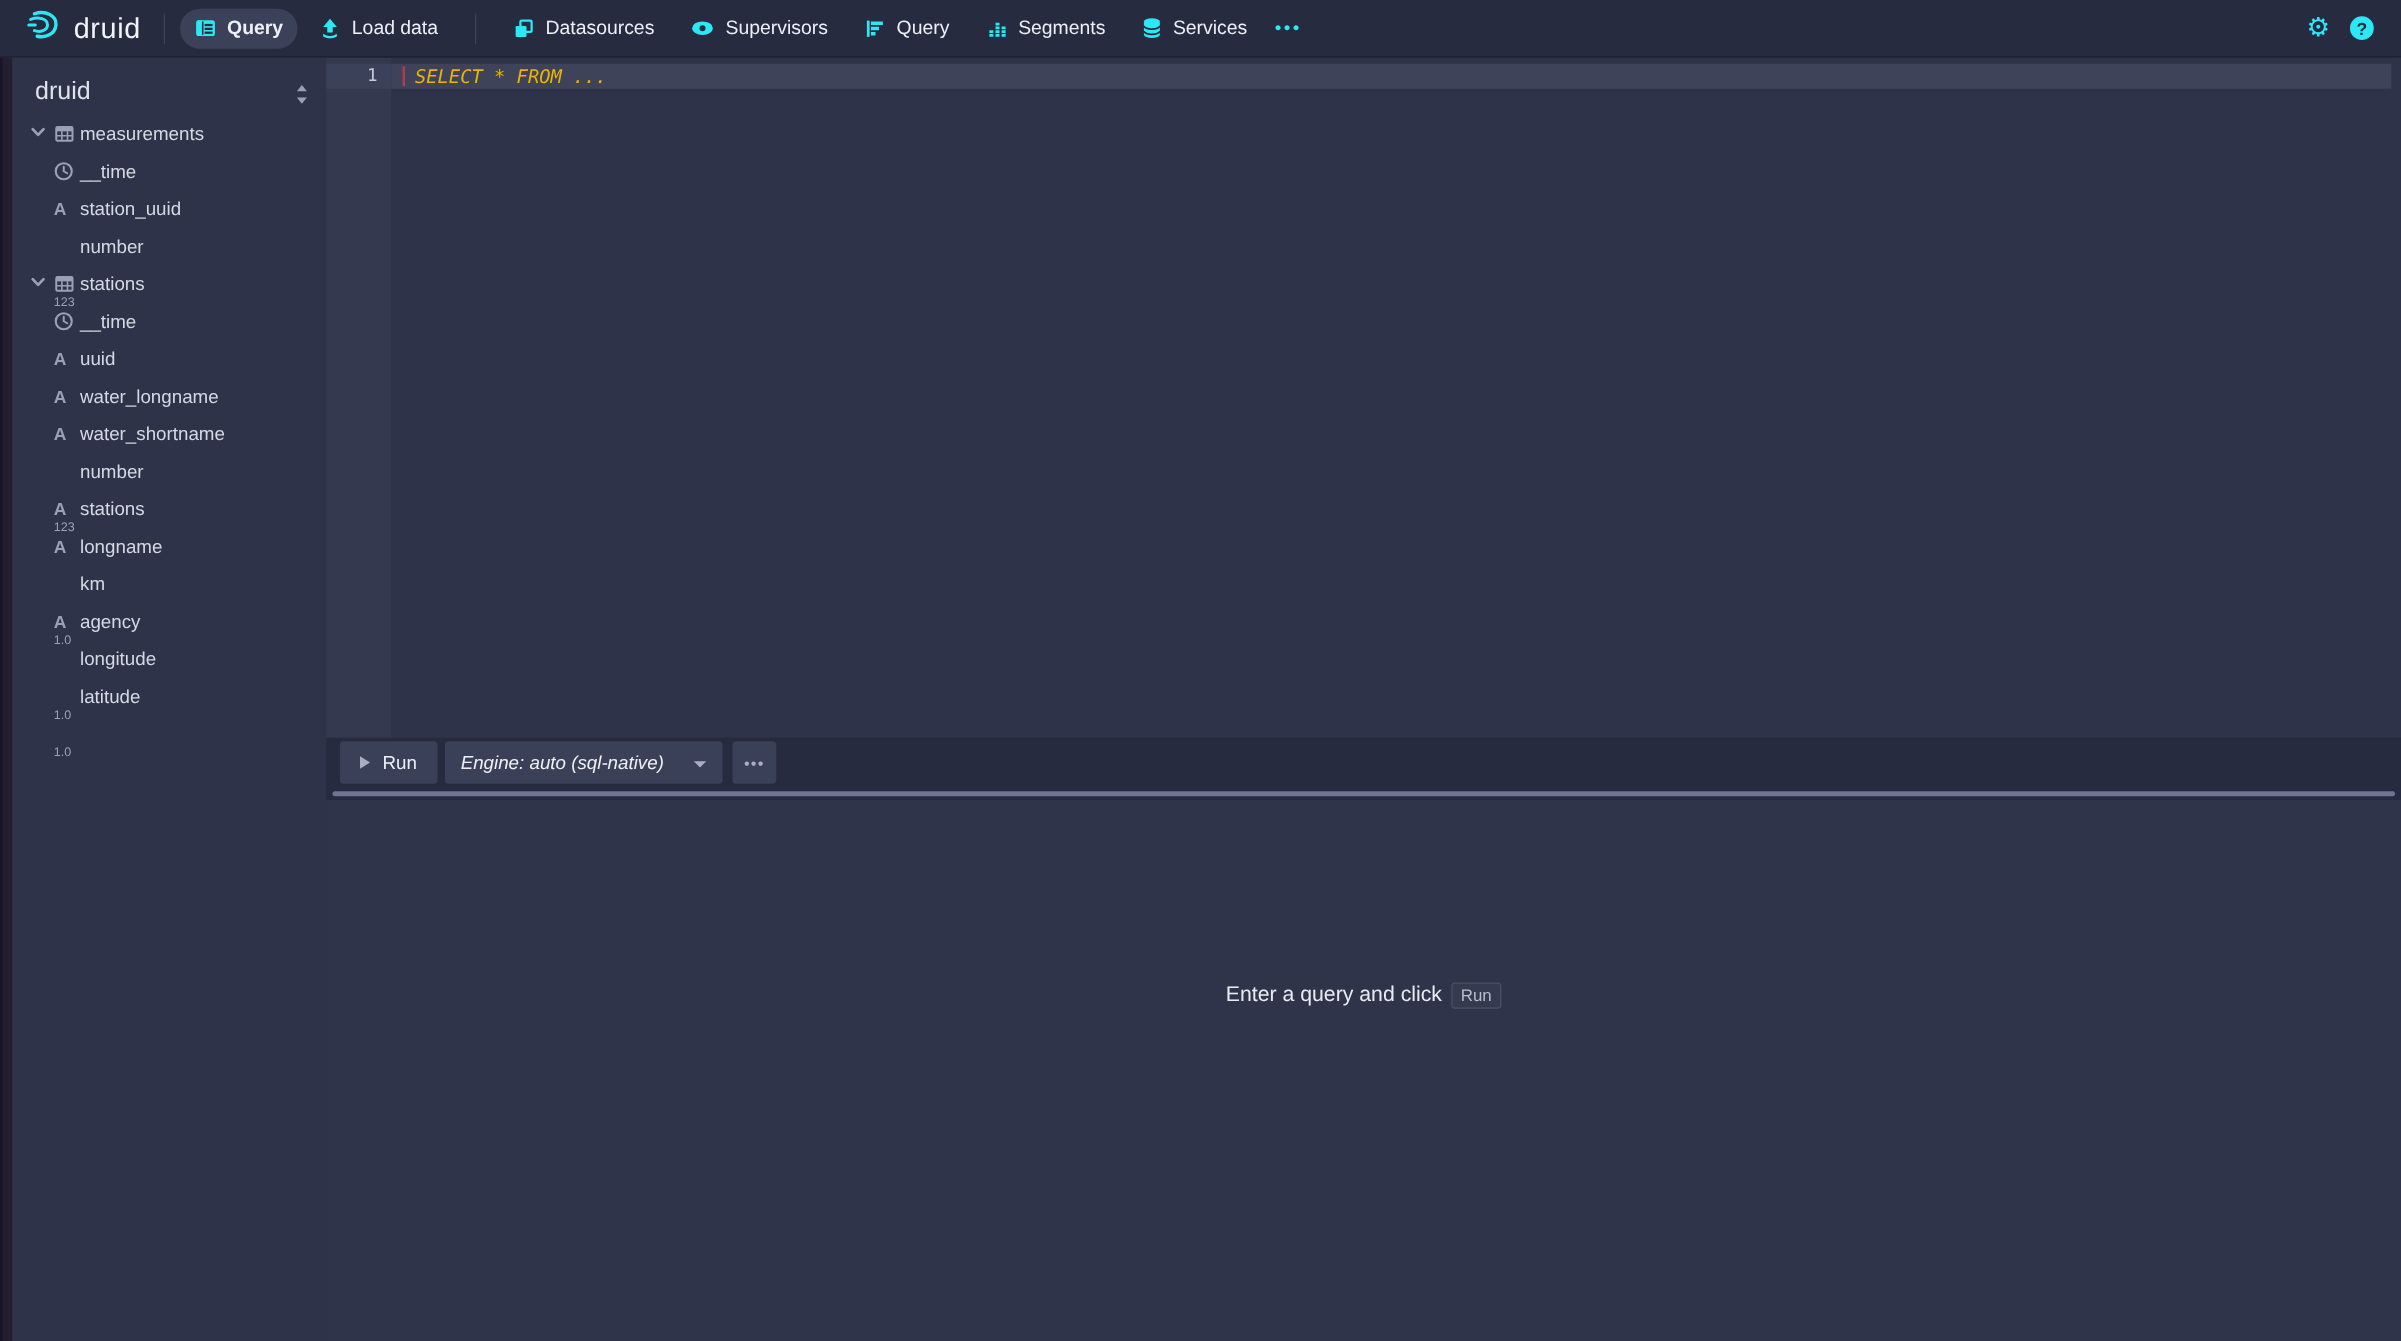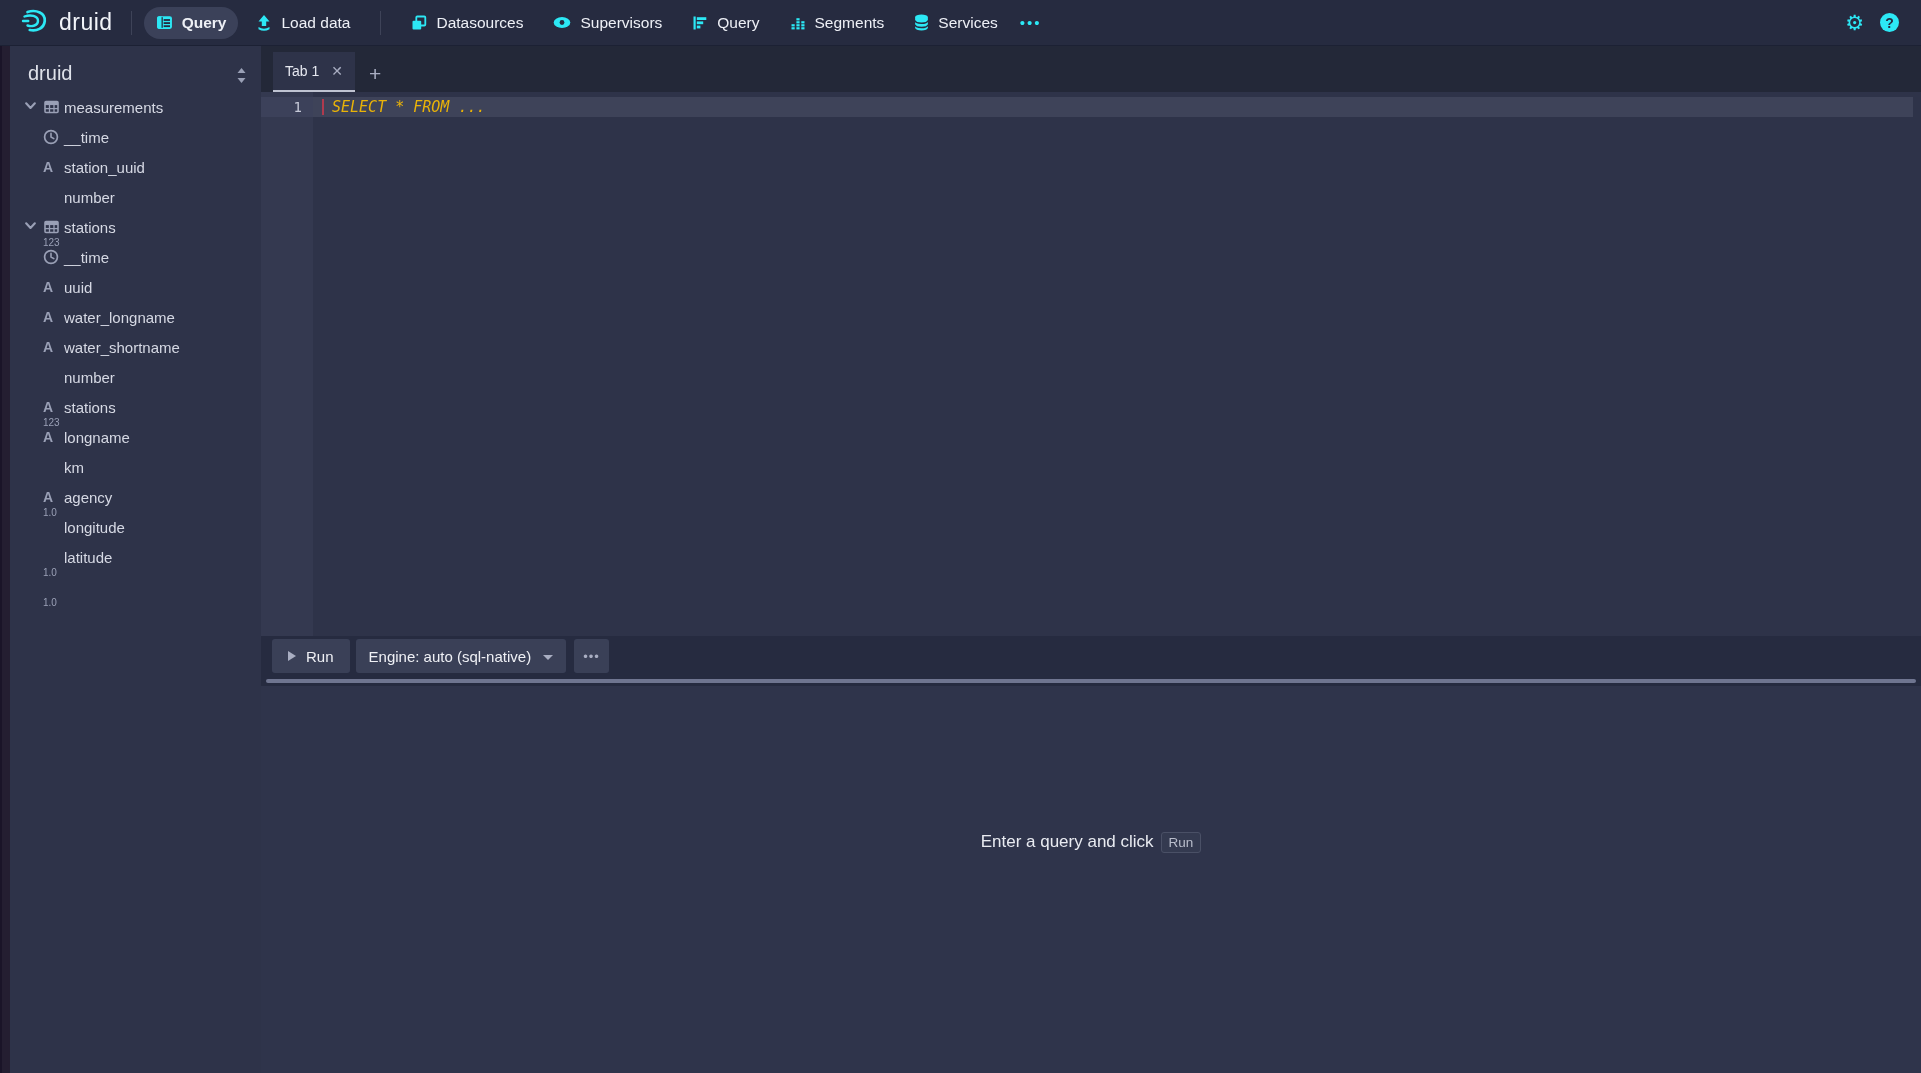--- a/index.html
+++ b/index.html
@@ -71,21 +71,21 @@
     display:flex;align-items:center;}
   .caret{position:absolute;left:9px;top:2px;width:2px;height:16px;background:var(--caret);}
   .placeholder{margin-left:19px;font-family:"DejaVu Sans Mono",monospace;font-style:italic;
     font-size:15px;color:#eab308;}
   .runbar{height:40px;background:var(--nav-bg);display:flex;align-items:center;padding-left:11px;gap:4px;}
   .btn{height:34px;background:var(--btn);border-radius:3px;display:flex;align-items:center;
     font-size:15px;color:#eff0f5;cursor:pointer;}
   .btn-run{padding:0 16px;gap:10px;}
   .play{width:0;height:0;border-left:8px solid #a9aec2;border-top:5px solid transparent;
     border-bottom:5px solid transparent;}
-  .btn-engine{padding:0 13px;gap:12px;margin-left:2px;}
+  .btn-engine{padding:0 13px;gap:24px;margin-left:2px;font-style:italic;}
   .caret-down{width:0;height:0;border-top:5px solid #a9aec2;border-left:5px solid transparent;
     border-right:5px solid transparent;margin-top:2px;}
   .btn-dots{padding:0 9px;margin-left:4px;color:var(--muted);font-size:13px;letter-spacing:1px;}
   .divider-zone{height:10px;background:var(--nav-bg);display:flex;align-items:center;padding:0 5px;}
   .divider{height:4px;width:100%;background:var(--divider);border-radius:2px;cursor:row-resize;}
   .results{flex:1;background:var(--results);display:flex;justify-content:center;}
   .results-msg{margin-top:146px;font-size:17px;color:#e9ebf1;display:flex;align-items:flex-start;gap:7px;height:24px;}
   .run-chip{font-size:13.5px;color:#b9bdcb;background:#343a50;border:1px solid #4a5066;
     border-radius:3px;padding:2px 7px;}
 </style>
@@ -338,27 +338,20 @@
         <span class="tw-chev"></span>
         <span class="tw-icon">
           <span class="glyph-num">1.0</span>
         </span>
         <span>latitude</span>
       </div>
     </div>
 </div>
 
 <div class="main">
-  <div class="tabbar" id="tabbar">
-      <div class="tab">
-        <span>Tab 1</span>
-        <span class="tab-close">✕</span>
-      </div>
-      <div class="tab-add">+</div>
-    </div>
 
   <div class="editor">
     <div class="gutter"></div>
     <div class="line1">
       <div class="gutter-cell">1</div>
       <div class="hl">
         <div class="caret"></div>
         <span class="placeholder">SELECT * FROM ...</span>
       </div>
     </div>

